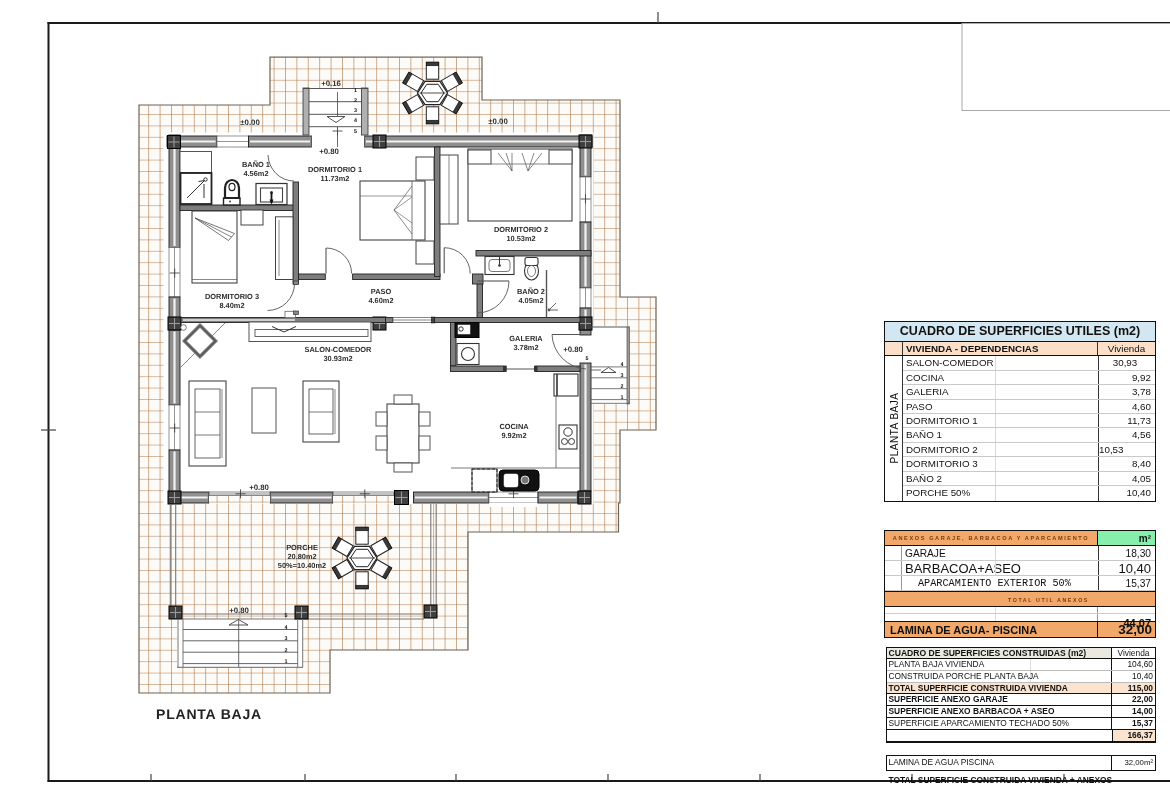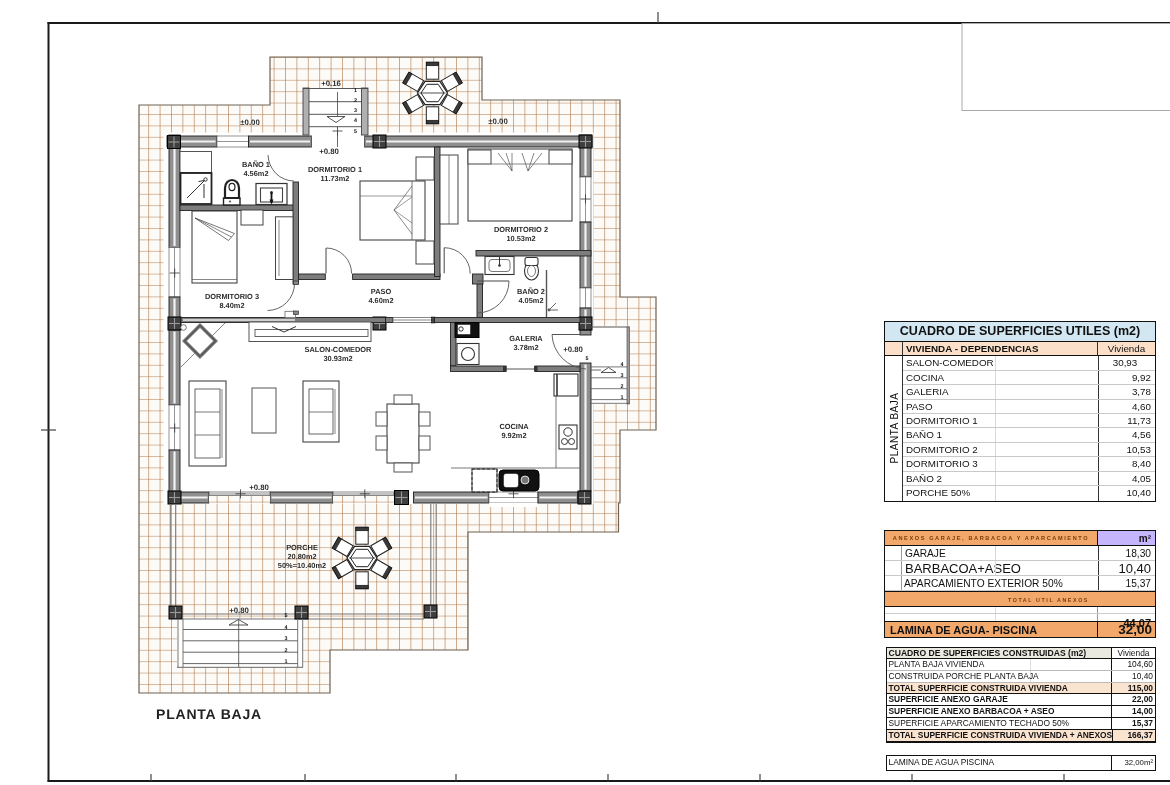--- a/index.html
+++ b/index.html
@@ -440,21 +440,21 @@
             <div style="width:57px;border-left:1px solid #333;text-align:right;padding-right:4px;">11,73</div>
           </div>
 <div style="display:flex;height:14.45px;line-height:14px;font-size:9.8px;border-bottom:0.8px solid #c9c9c9;">
             <div style="width:93px;padding-left:3px;border-right:0.8px solid #d8d8d8;white-space:nowrap;">BAÑO 1</div>
             <div style="flex:1;"></div>
             <div style="width:57px;border-left:1px solid #333;text-align:right;padding-right:4px;">4,56</div>
           </div>
 <div style="display:flex;height:14.45px;line-height:14px;font-size:9.8px;border-bottom:0.8px solid #c9c9c9;">
             <div style="width:93px;padding-left:3px;border-right:0.8px solid #d8d8d8;white-space:nowrap;">DORMITORIO 2</div>
             <div style="flex:1;"></div>
-            <div style="width:57px;border-left:1px solid #333;text-align:right;padding-right:4px;">10,53</div>
+            <div style="width:57px;border-left:1px solid #333;padding-right:4px;">10,53</div>
           </div>
 <div style="display:flex;height:14.45px;line-height:14px;font-size:9.8px;border-bottom:0.8px solid #c9c9c9;">
             <div style="width:93px;padding-left:3px;border-right:0.8px solid #d8d8d8;white-space:nowrap;">DORMITORIO 3</div>
             <div style="flex:1;"></div>
             <div style="width:57px;border-left:1px solid #333;text-align:right;padding-right:4px;">8,40</div>
           </div>
 <div style="display:flex;height:14.45px;line-height:14px;font-size:9.8px;border-bottom:0.8px solid #c9c9c9;">
             <div style="width:93px;padding-left:3px;border-right:0.8px solid #d8d8d8;white-space:nowrap;">BAÑO 2</div>
             <div style="flex:1;"></div>
             <div style="width:57px;border-left:1px solid #333;text-align:right;padding-right:4px;">4,05</div>
@@ -463,37 +463,37 @@
             <div style="width:93px;padding-left:3px;border-right:0.8px solid #d8d8d8;white-space:nowrap;">PORCHE 50%</div>
             <div style="flex:1;"></div>
             <div style="width:57px;border-left:1px solid #333;text-align:right;padding-right:4px;">10,40</div>
           </div>
 </div>
       </div>
 </div>
 <div class="t" style="left:884px;top:529.5px;width:272px;">
 <div style="display:flex;background:#f2a86a;border-bottom:1.4px solid #111;height:15.5px;line-height:15.5px;">
         <div style="flex:1;text-align:center;font-size:5.6px;color:#7a3c08;font-weight:bold;letter-spacing:1.6px;">ANEXOS GARAJE, BARBACOA Y APARCAMIENTO</div>
-        <div style="width:58px;border-left:1.4px solid #111;text-align:right;font-weight:bold;font-size:10px;padding-right:4px;background:#c4b5fd;">m²</div>
+        <div style="width:58px;border-left:1.4px solid #111;text-align:right;font-weight:bold;font-size:10px;padding-right:4px;background:#86efac;">m²</div>
       </div>
 <div style="display:flex;height:15.1px;line-height:15px;font-size:10.2px;border-bottom:0.8px solid #c9c9c9;">
         <div style="width:16px;"></div>
         <div style="width:94px;border-left:0.8px solid #999;padding-left:3px;white-space:nowrap;">GARAJE</div>
         <div style="flex:1;border-left:0.8px solid #d8d8d8;"></div>
         <div style="width:57px;border-left:1px solid #333;text-align:right;padding-right:4px;">18,30</div>
       </div>
 <div style="display:flex;height:15.1px;line-height:15px;font-size:13px;border-bottom:0.8px solid #c9c9c9;">
         <div style="width:16px;"></div>
         <div style="width:94px;border-left:0.8px solid #999;padding-left:3px;white-space:nowrap;">BARBACOA+ASEO</div>
         <div style="flex:1;border-left:0.8px solid #d8d8d8;"></div>
         <div style="width:57px;border-left:1px solid #333;text-align:right;padding-right:4px;">10,40</div>
       </div>
 <div style="display:flex;height:15.1px;line-height:15px;font-size:10.2px;border-bottom:0.8px solid #c9c9c9;">
         <div style="width:16px;"></div>
-        <div style="flex:1;border-left:0.8px solid #999;padding-left:2px;white-space:nowrap;">APARCAMIENTO EXTERIOR 50%</div>
+        <div style="flex:1;border-left:0.8px solid #999;padding-left:16px;white-space:nowrap;font-family:Liberation Mono, monospace;">APARCAMIENTO EXTERIOR 50%</div>
         <div style="width:57px;border-left:1px solid #333;text-align:right;padding-right:4px;">15,37</div>
       </div>
 <div style="display:flex;background:#f2a86a;border-top:1.2px solid #111;border-bottom:1.4px solid #111;height:15.5px;">
         <div style="flex:1;text-align:right;font-size:5.3px;color:#7a3c08;font-weight:bold;letter-spacing:1.6px;padding-right:8px;line-height:16px;">TOTAL UTIL ANEXOS</div>
         <div style="width:58px;border-left:1.4px solid #111;text-align:right;font-weight:bold;font-size:11px;padding-right:4px;line-height:15px;margin-top:24px;">44,07</div>
       </div>
 <div style="display:flex;height:7px;border-bottom:0.8px solid #ccc;">
         <div style="width:110px;"></div>
         <div style="flex:1;border-left:0.8px solid #ddd;"></div>
         <div style="width:58px;border-left:0.8px solid #999;"></div>
@@ -533,21 +533,21 @@
       </div>
 <div style="display:flex;height:11.9px;line-height:11.5px;font-size:8.4px;border-bottom:1px solid #111;">
         <div style="flex:1;font-weight:bold;padding-left:2px;white-space:nowrap;">SUPERFICIE ANEXO BARBACOA + ASEO</div>
         <div style="width:44px;font-weight:bold;border-left:1px solid #111;text-align:right;padding-right:2px;">14,00</div>
       </div>
 <div style="display:flex;height:11.9px;line-height:11.5px;font-size:8.4px;border-bottom:1px solid #111;">
         <div style="flex:1;font-weight:normal;padding-left:2px;white-space:nowrap;">SUPERFICIE APARCAMIENTO TECHADO 50%</div>
         <div style="width:44px;font-weight:bold;border-left:1px solid #111;text-align:right;padding-right:2px;">15,37</div>
       </div>
 <div style="display:flex;height:11.9px;line-height:11.5px;font-size:8.4px;border-bottom:1px solid #111;">
-        <div style="flex:1;background:#fae3cf;font-weight:bold;padding-left:2px;white-space:nowrap;">TOTAL SUPERFICIE CONSTRUIDA VIVIENDA + ANEXOS</div>
+        <div style="flex:1;background:#fae3cf;font-weight:bold;padding-left:2px;white-space:nowrap;margin-top:45px;">TOTAL SUPERFICIE CONSTRUIDA VIVIENDA + ANEXOS</div>
         <div style="width:44px;background:#fae3cf;font-weight:bold;border-left:1px solid #111;text-align:right;padding-right:2px;">166,37</div>
       </div>
 </div>
 <div class="t" style="left:885.5px;top:755px;width:270.5px;border-width:1px;">
       <div style="display:flex;height:13.5px;line-height:13.5px;font-size:8.4px;">
         <div style="flex:1;padding-left:2px;">LAMINA DE AGUA PISCINA</div>
         <div style="width:44px;border-left:1px solid #111;text-align:right;padding-right:2px;font-size:7.8px;">32,00m²</div>
       </div>
     </div>
 </div>

